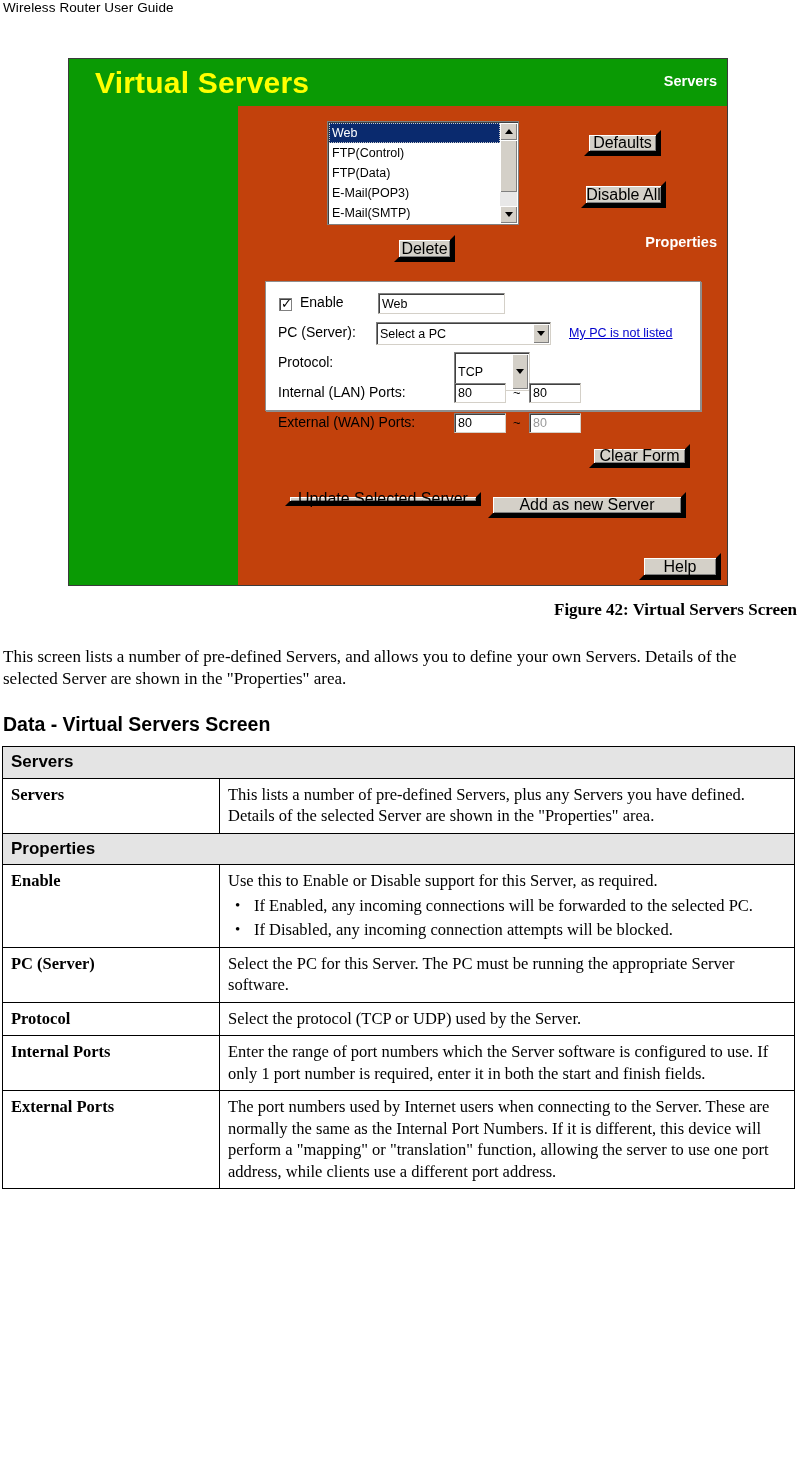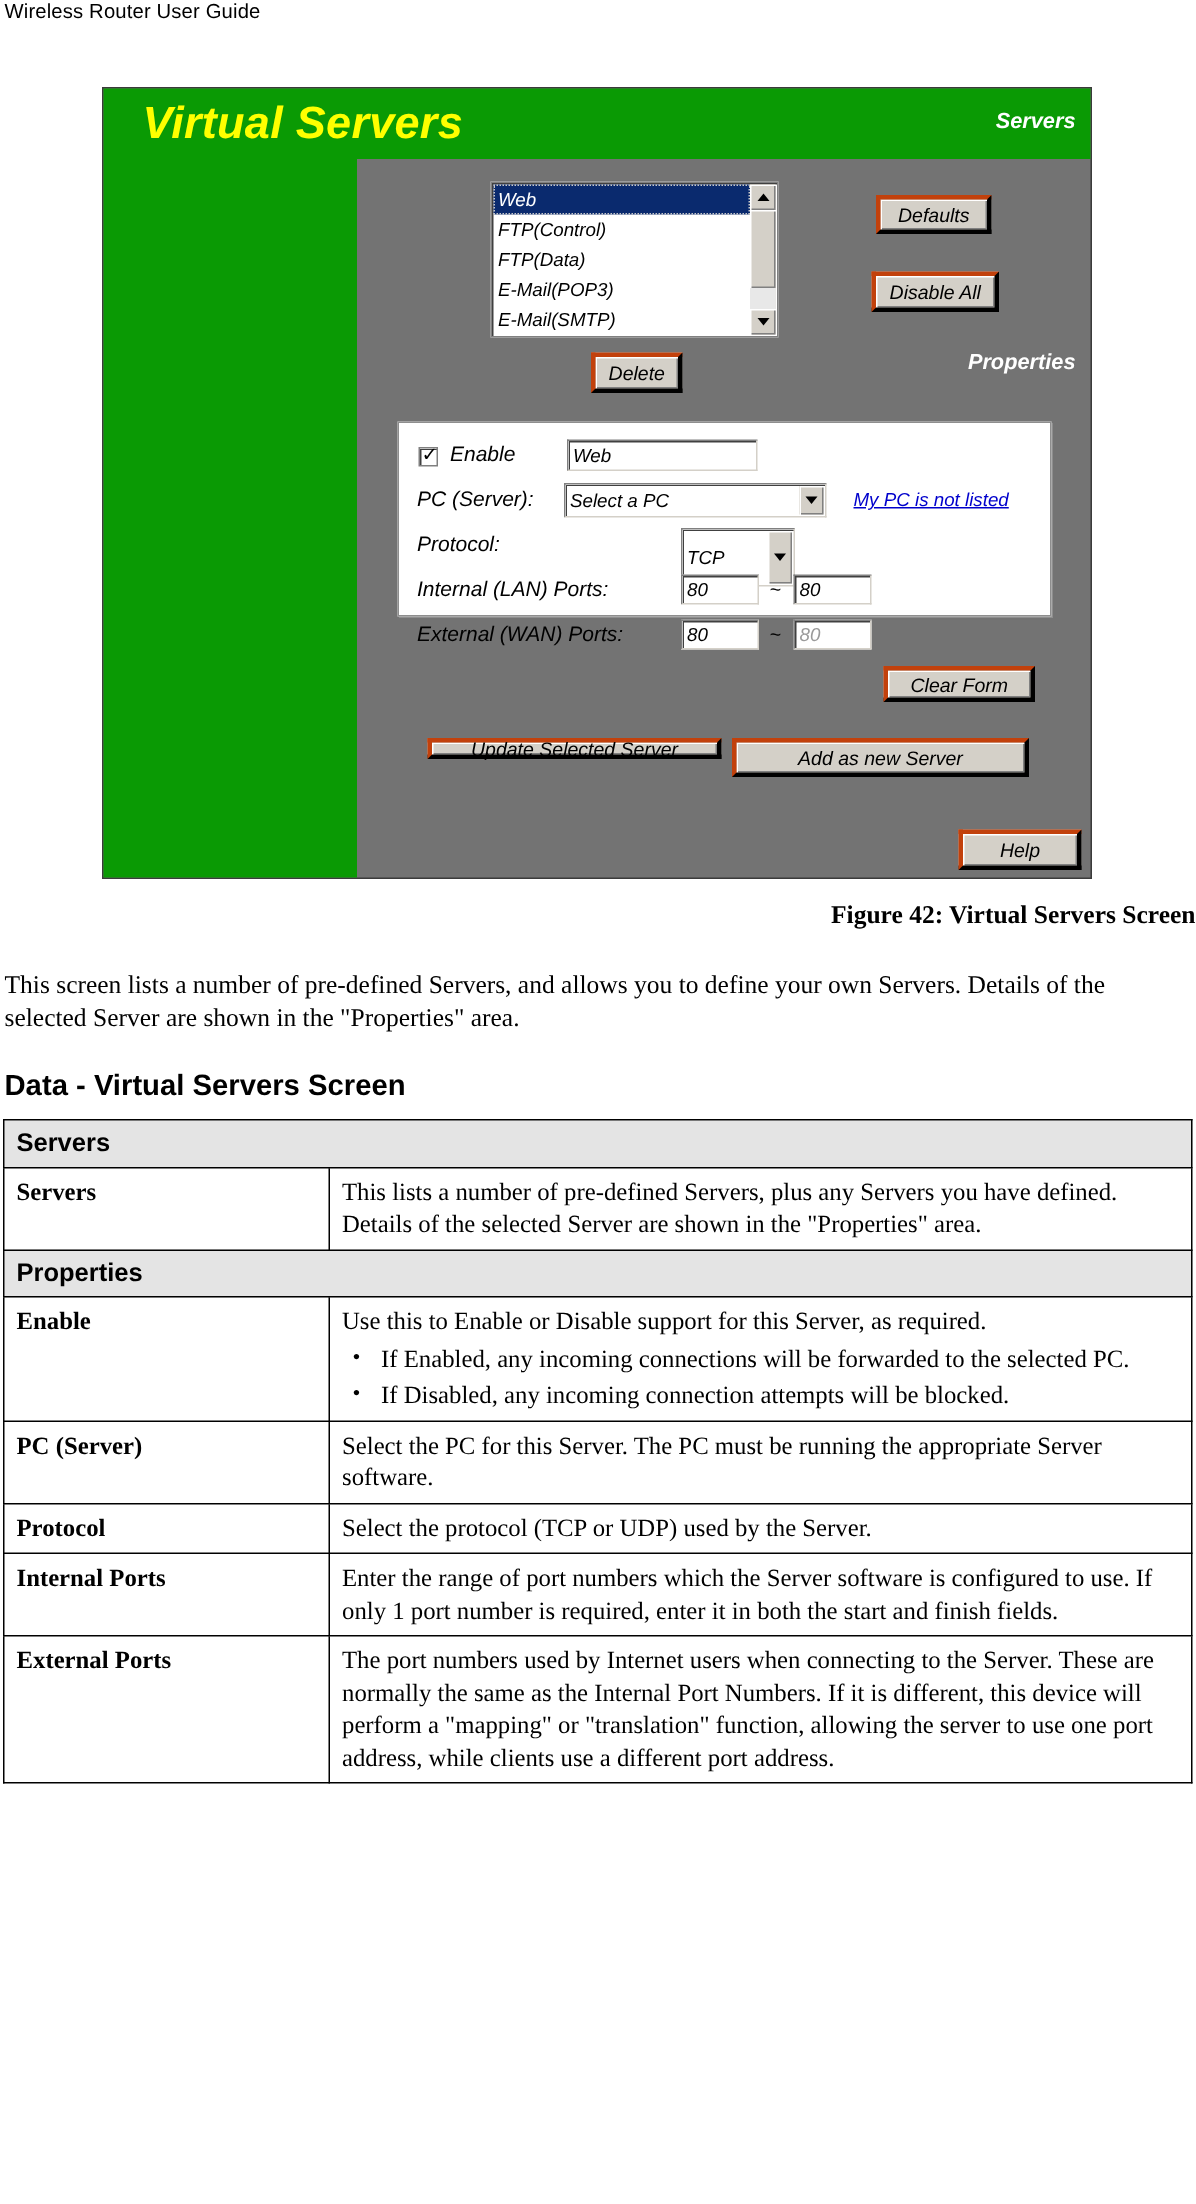--- a/index.html
+++ b/index.html
@@ -28,25 +28,24 @@
     white-space: nowrap;
   }
 
   
   .shot {
     position: absolute;
     left: 68px;
     top: 58px;
     width: 660px;
     height: 528px;
-    background: #737373;
+    background: #c2410c;
     border: 1px solid #3b3b3b;
     box-sizing: border-box;
     font-family: "Liberation Sans", sans-serif;
-    font-style: italic;
   }
   .shot-title {
     position: absolute;
     left: 0;
     top: 0;
     width: 658px;
     height: 47px;
     background: #0a9a04;
     color: #ffff00;
     font-size: 30px;
@@ -72,26 +71,26 @@
     font-weight: bold;
     white-space: nowrap;
   }
   .side-label.servers { top: 14px; }
   .side-label.properties { top: 175px; }
 
   
   .btn {
     position: absolute;
     background: #d4d0c8;
-    border: 3px solid #c2410c;
+    border: 5px solid #c2410c;
     border-right-color: #000;
     border-bottom-color: #000;
     box-shadow: inset 1px 1px 0 #ffffff, inset -1px -1px 0 #808080;
     font-family: "Liberation Sans", sans-serif;
-    font-size: 13px;
+    font-size: 16px;
     color: #000;
     text-align: center;
     line-height: normal;
     display: flex;
     align-items: center;
     justify-content: center;
     box-sizing: border-box;
     cursor: default;
     white-space: nowrap;
   }

